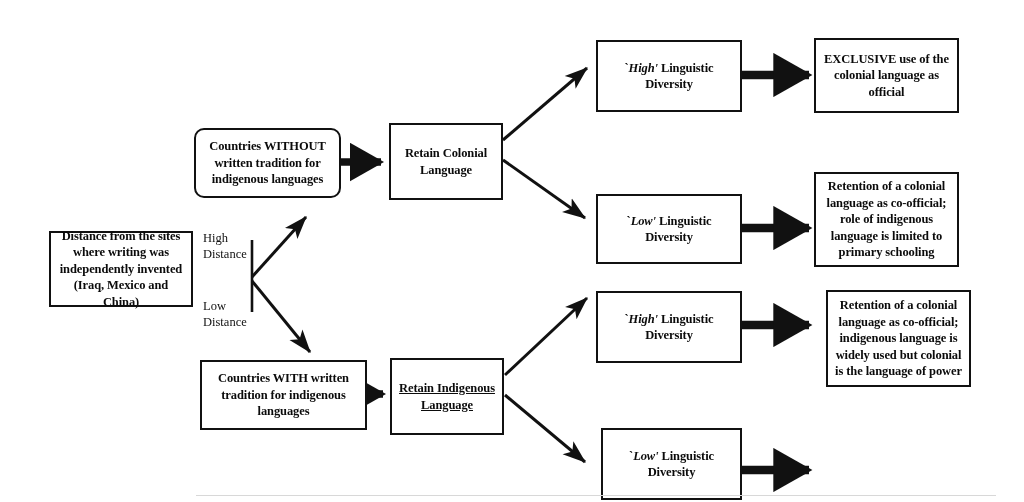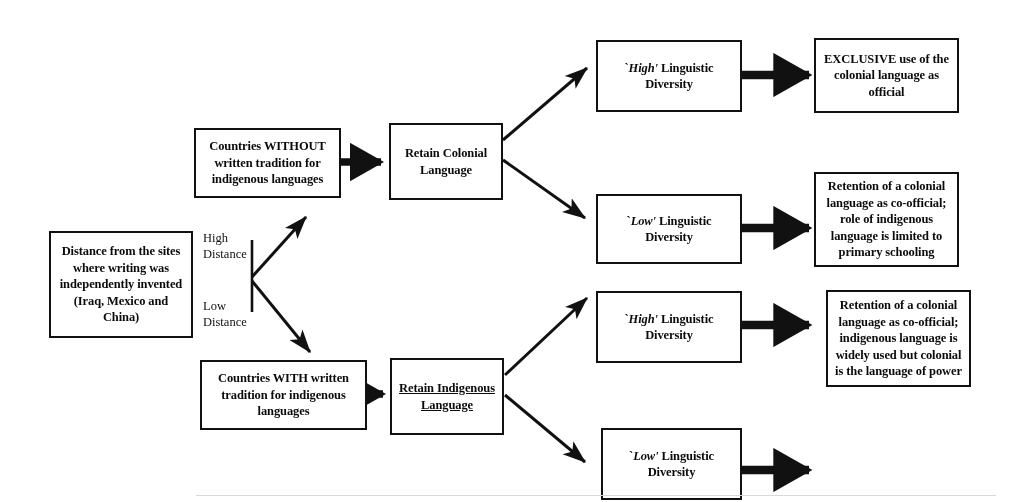--- a/index.html
+++ b/index.html
@@ -120,30 +120,30 @@
       <line x1="742" y1="228" x2="809" y2="228" stroke="#111111" stroke-width="8.5" marker-end="url(#thick-arrow)"></line>
     </g>
     <g>
       <line x1="742" y1="325" x2="809" y2="325" stroke="#111111" stroke-width="8.5" marker-end="url(#thick-arrow)"></line>
     </g>
     <g>
       <line x1="742" y1="470" x2="809" y2="470" stroke="#111111" stroke-width="8.5" marker-end="url(#thick-arrow)"></line>
     </g>
   </svg>
 
-  <div class="node" style="left:49px; top:231px; width:144px; height:107px;">
+  <div class="node" style="left:49px; top:231px; width:144px; height:76px;">
     <span class="txt">Distance from the sites where writing was independently invented (Iraq, Mexico and China)</span>
   </div>
 
   <div class="branch-label" style="left:203px; top:231px;">High
 Distance</div>
   <div class="branch-label" style="left:203px; top:299px;">Low
 Distance</div>
 
-  <div class="node" style="left:194px; top:128px; width:147px; height:70px;">
+  <div class="node" style="left:194px; top:128px; width:147px; height:70px;border-radius:10px;">
     <span class="txt">Countries WITHOUT written tradition for indigenous languages</span>
   </div>
 
   <div class="node" style="left:200px; top:360px; width:167px; height:70px;">
     <span class="txt">Countries WITH written tradition for indigenous languages</span>
   </div>
 
   <div class="node" style="left:389px; top:123px; width:114px; height:77px;">
     <span class="txt">Retain Colonial Language</span>
   </div>

